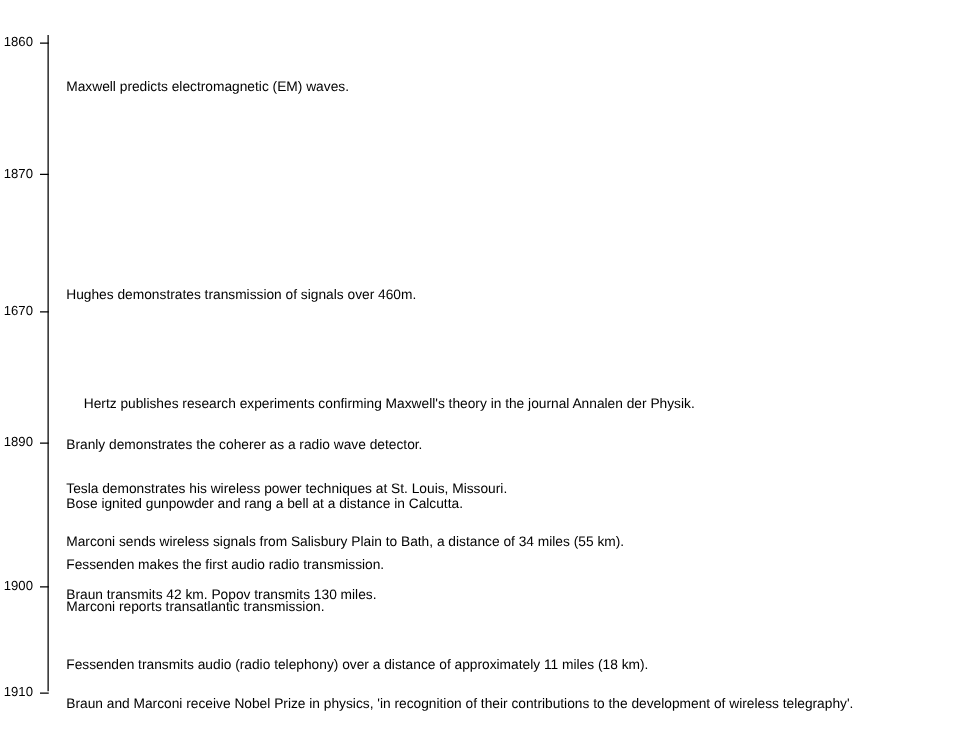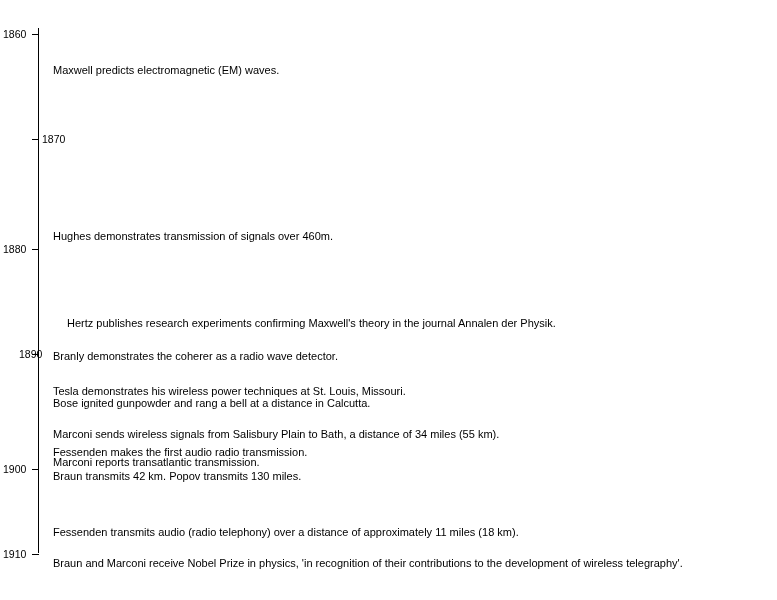--- a/index.html
+++ b/index.html
@@ -62,39 +62,39 @@
 </head>
 <body>
 
 <div id="timeline">
   <div class="axis-line"></div>
 
   <div class="decade-tick" style="top:34px;"></div>
   <div class="decade-label" style="top:29px;">1860</div>
 
   <div class="decade-tick" style="top:139px;"></div>
-  <div class="decade-label" style="top:134px;margin-left:39px;">1870</div>
+  <div class="decade-label" style="top:134px;">1870</div>
 
   <div class="decade-tick" style="top:249px;"></div>
-  <div class="decade-label" style="top:244px;">1880</div>
+  <div class="decade-label" style="top:244px;">1670</div>
 
   <div class="decade-tick" style="top:354px;"></div>
-  <div class="decade-label" style="top:349px;margin-left:16px;">1890</div>
+  <div class="decade-label" style="top:349px;">1890</div>
 
   <div class="decade-tick" style="top:469px;"></div>
   <div class="decade-label" style="top:464px;">1900</div>
 
   <div class="decade-tick" style="top:554px;"></div>
   <div class="decade-label" style="top:549px;">1910</div>
 
   <div class="event" style="top:64px;">Maxwell predicts electromagnetic (EM) waves.</div>
   <div class="event" style="top:230px;">Hughes demonstrates transmission of signals over 460m.</div>
   <div class="event" style="top:317px;padding-left:14px;">Hertz publishes research experiments confirming Maxwell's theory in the journal Annalen der Physik.</div>
   <div class="event" style="top:350px;">Branly demonstrates the coherer as a radio wave detector.</div>
   <div class="event" style="top:385px;">Tesla demonstrates his wireless power techniques at St. Louis, Missouri.</div>
   <div class="event" style="top:397px;">Bose ignited gunpowder and rang a bell at a distance in Calcutta.</div>
   <div class="event" style="top:428px;text-align:right;">Marconi sends wireless signals from Salisbury Plain to Bath, a distance of 34 miles (55 km).</div>
   <div class="event" style="top:452px;margin-top:18px;">Braun transmits 42 km. Popov transmits 130 miles.</div>
   <div class="event" style="top:446px;">Fessenden makes the first audio radio transmission.</div>
-  <div class="event" style="top:456px;">Marconi reports transatlantic transmission.</div>
+  <div class="event" style="top:480px;">Marconi reports transatlantic transmission.</div>
   <div class="event" style="top:526px;">Fessenden transmits audio (radio telephony) over a distance of approximately 11 miles (18 km).</div>
   <div class="event" style="top:557px;">Braun and Marconi receive Nobel Prize in physics, 'in recognition of their contributions to the development of wireless telegraphy'.</div>
 </div>
 
 </body></html>

